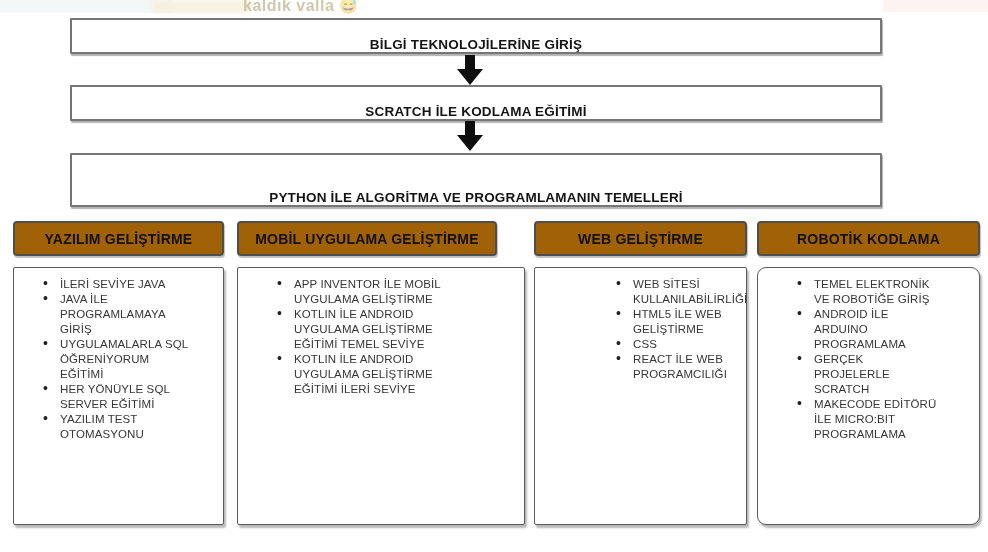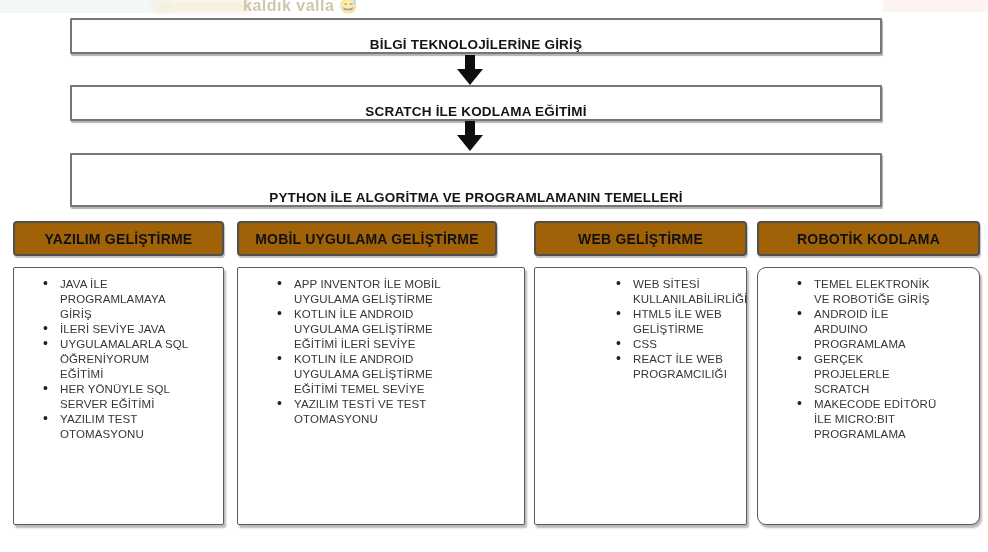--- a/index.html
+++ b/index.html
@@ -86,39 +86,38 @@
   <div class="flow-box" style="top:153px;height:54px;">
     <span>PYTHON İLE ALGORİTMA VE PROGRAMLAMANIN TEMELLERİ</span>
   </div>
 
   <div class="t1">
     <div class="track-header" style="left:13px;width:211px;">
       <span>YAZILIM GELİŞTİRME</span>
     </div>
     <div class="track-body" style="left:13px;width:211px;">
       <ul class="course-list">
+          <li>İLERİ SEVİYE JAVA</li>
           <li>JAVA İLE PROGRAMLAMAYA GİRİŞ</li>
-          <li>İLERİ SEVİYE JAVA</li>
           <li>UYGULAMALARLA SQL ÖĞRENİYORUM EĞİTİMİ</li>
           <li>HER YÖNÜYLE SQL SERVER EĞİTİMİ</li>
           <li>YAZILIM TEST OTOMASYONU</li>
         </ul>
     </div>
   </div>
 
   <div class="t2">
     <div class="track-header" style="left:237px;width:260px;">
       <span>MOBİL UYGULAMA GELİŞTİRME</span>
     </div>
     <div class="track-body" style="left:237px;width:288px;">
       <ul class="course-list">
           <li>APP INVENTOR İLE MOBİL UYGULAMA GELİŞTİRME</li>
+          <li>KOTLIN İLE ANDROID UYGULAMA GELİŞTİRME EĞİTİMİ TEMEL SEVİYE</li>
           <li>KOTLIN İLE ANDROID UYGULAMA GELİŞTİRME EĞİTİMİ İLERİ SEVİYE</li>
-          <li>KOTLIN İLE ANDROID UYGULAMA GELİŞTİRME EĞİTİMİ TEMEL SEVİYE</li>
-          <li>YAZILIM TESTİ VE TEST OTOMASYONU</li>
         </ul>
     </div>
   </div>
 
   <div class="t3">
     <div class="track-header" style="left:534px;width:213px;">
       <span>WEB GELİŞTİRME</span>
     </div>
     <div class="track-body" style="left:534px;width:213px;padding-left:42px;">
       <ul class="course-list">

